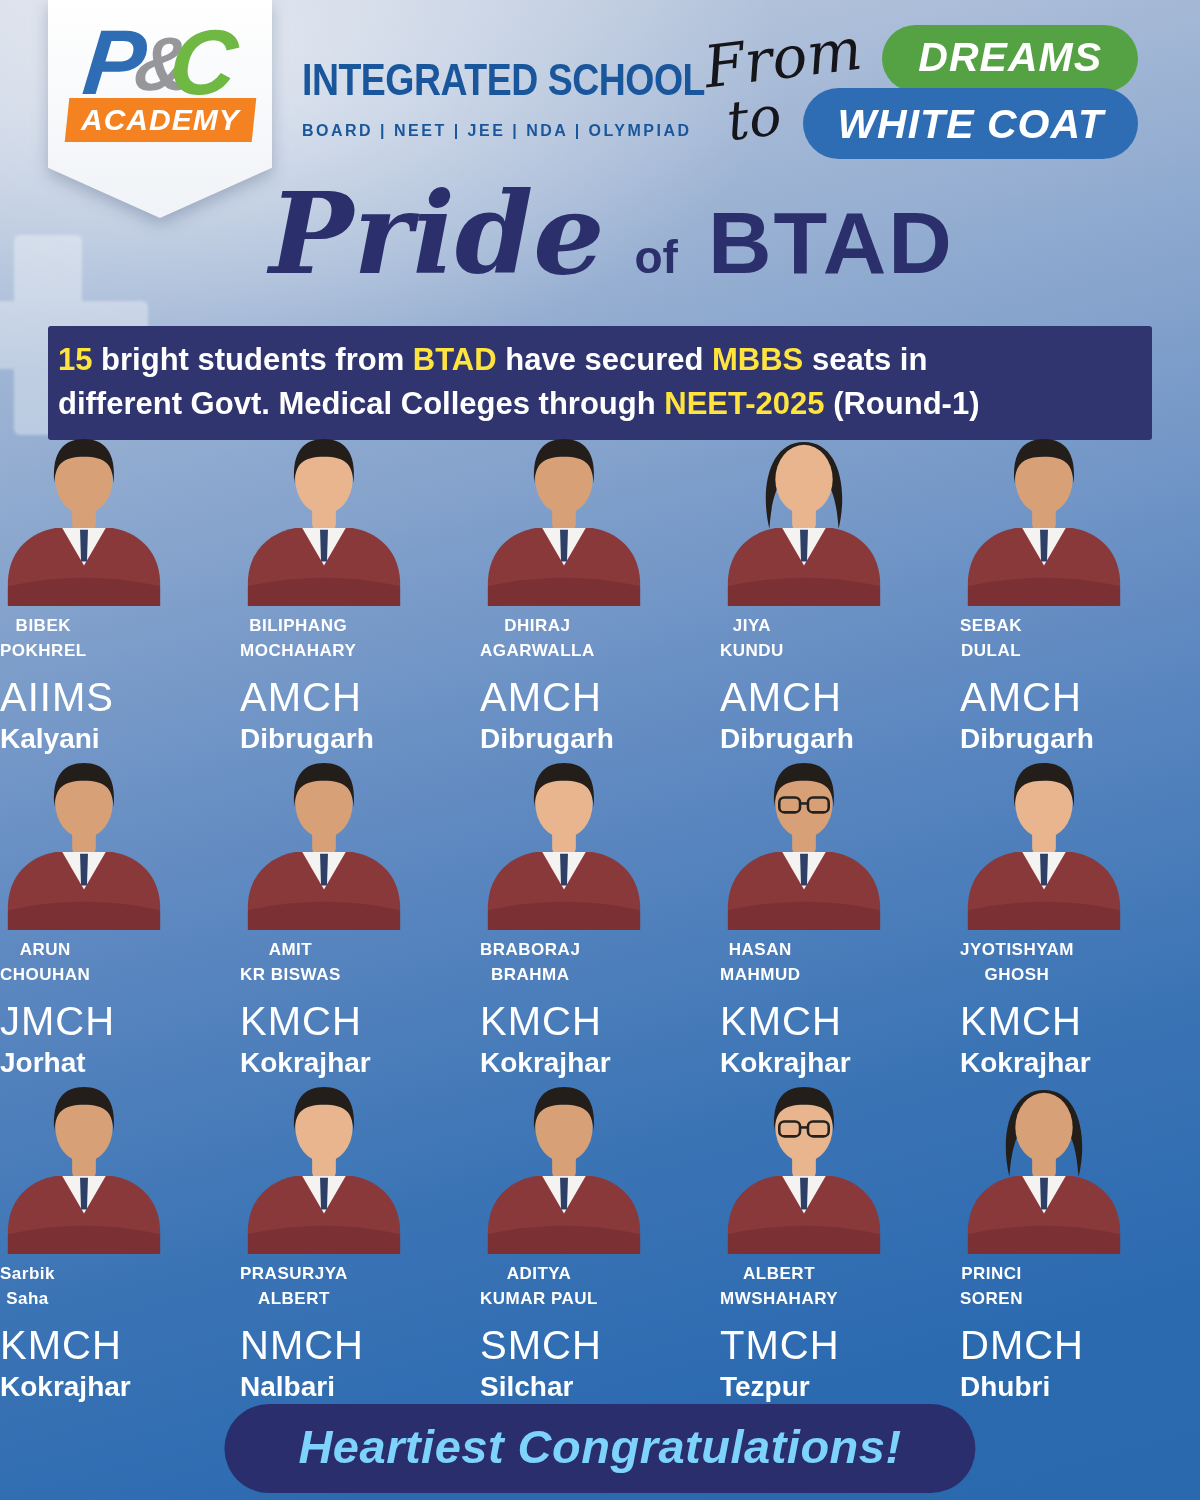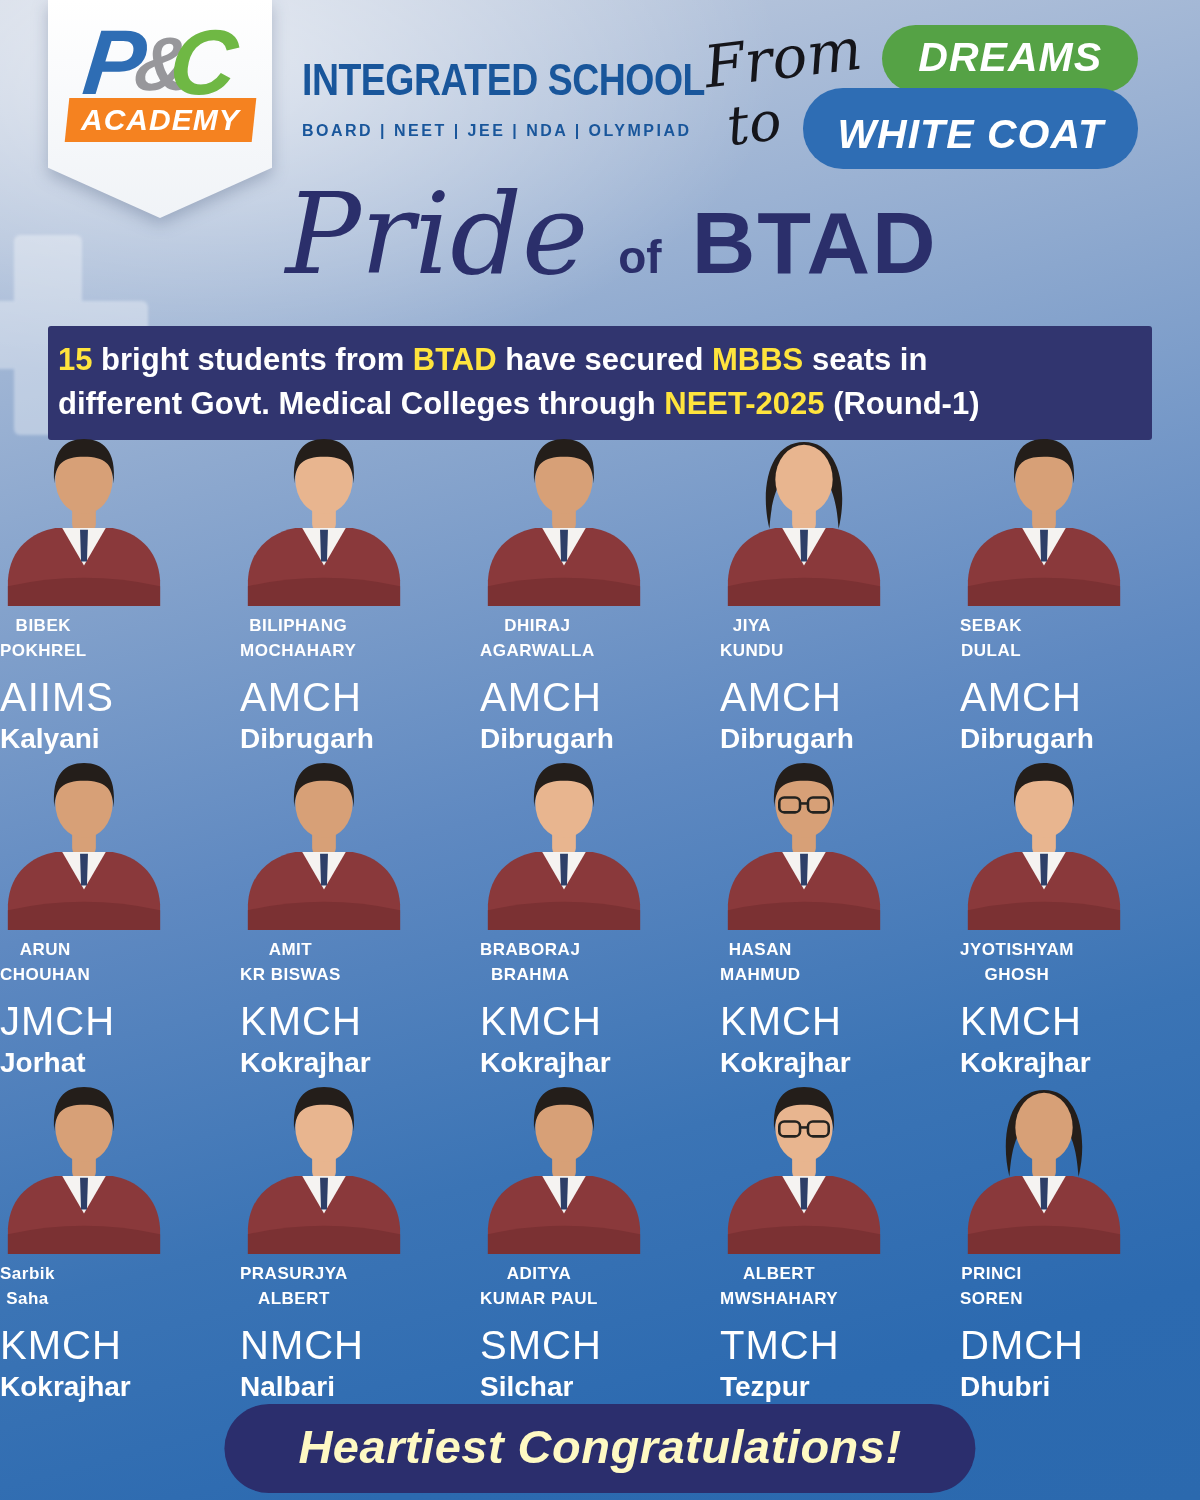--- a/index.html
+++ b/index.html
@@ -33,25 +33,25 @@
   .school .name{font-size:39px;font-weight:800;letter-spacing:-.5px;transform:scale(.96,1.12);transform-origin:left top;white-space:nowrap;}
   .school .programs{margin-top:22px;font-size:16px;font-weight:700;letter-spacing:2.5px;white-space:nowrap;}
 
   .tagline{position:absolute;right:62px;top:24px;display:flex;flex-direction:column;align-items:flex-end;}
   .tag-row{display:flex;align-items:center;gap:16px;}
   .script{font-family:"DejaVu Serif",serif;font-style:italic;color:#15151a;transform:rotate(-7deg);}
   .script.from{font-size:58px;margin-right:4px;}
   .script.to{font-size:54px;margin-right:6px;margin-top:-14px;}
   .pill{border-radius:40px;color:#fff;font-style:italic;font-weight:800;letter-spacing:1px;white-space:nowrap;}
   .pill.green{background:#55a245;font-size:41px;padding:9px 36px 11px;}
-  .pill.blue{background:#2e6db4;font-size:41px;padding:23px 34px 11px;margin-top:-4px;}
+  .pill.blue{background:#2e6db4;font-size:41px;padding:13px 34px 11px;margin-top:-4px;}
 
   
   .title{position:absolute;left:0;top:178px;width:100%;display:flex;justify-content:center;align-items:baseline;gap:30px;color:#2b2f6b;}
-  .title .pride{font-family:"DejaVu Serif",serif;font-style:italic;font-weight:400;font-size:112px;line-height:1;margin-left:23px;}
+  .title .pride{font-family:"DejaVu Serif",serif;font-style:italic;font-weight:700;font-size:112px;line-height:1;margin-left:23px;}
   .title .of{font-size:46px;font-weight:800;}
   .title .btad{font-size:88px;font-weight:900;letter-spacing:2px;}
 
   
   .banner{
     position:absolute;left:48px;right:48px;top:326px;background:#31356f;border-radius:3px;
     color:#fff;padding:12px 10px 14px;box-sizing:border-box;
     font-size:31px;font-weight:700;line-height:1.42;
   }
   .banner .yl{color:#ffe43d;font-weight:800;}
@@ -69,21 +69,21 @@
   .avatar.skin2 .skin{fill:#d7a077;}
   .s-name{margin-top:8px;font-size:17px;font-weight:700;letter-spacing:.5px;line-height:1.45;min-height:50px;}
   .s-college{margin-top:12px;font-size:40px;font-weight:400;letter-spacing:1px;line-height:1.05;}
   .s-city{margin-top:5px;font-size:28px;font-weight:700;}
 
   
   .congrats{
     position:absolute;left:50%;transform:translateX(-50%);top:1404px;
     background:#2b2e6d;border-radius:48px;padding:15px 74px 19px;white-space:nowrap;
   }
-  .congrats span{color:#fef9c3;font-size:47px;font-weight:800;font-style:italic;letter-spacing:.5px;}
+  .congrats span{color:#7dd3fc;font-size:47px;font-weight:800;font-style:italic;letter-spacing:.5px;}
 </style>
 </head>
 <body>
 
 <div class="poster">
 
   <div class="plus"></div>
 
   <div class="shield-wrap">
     <div class="shield">

